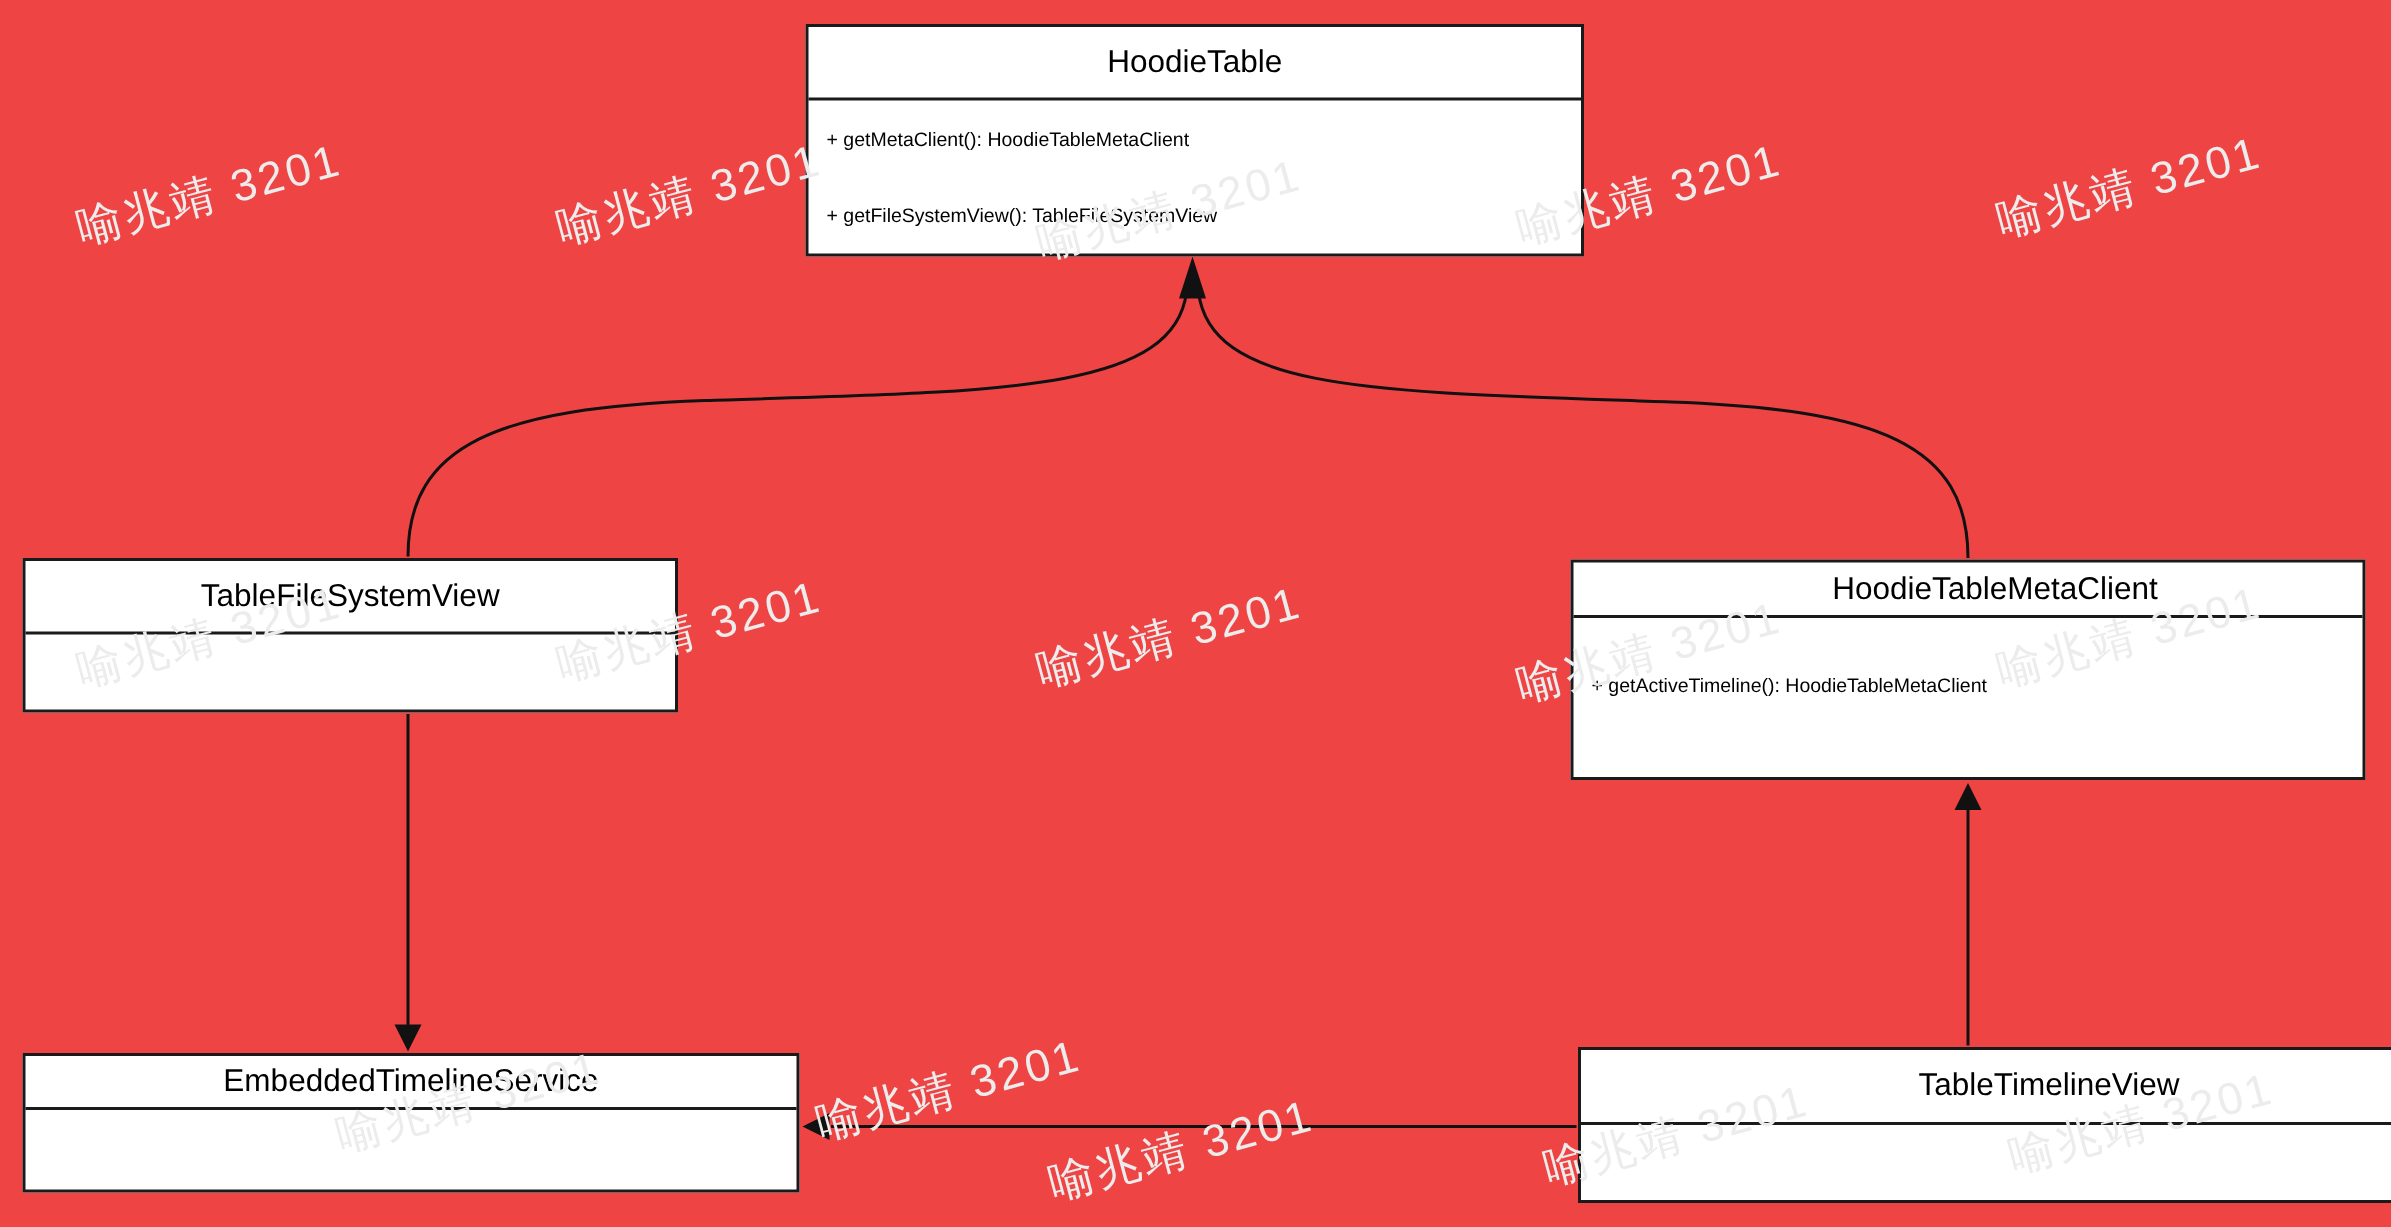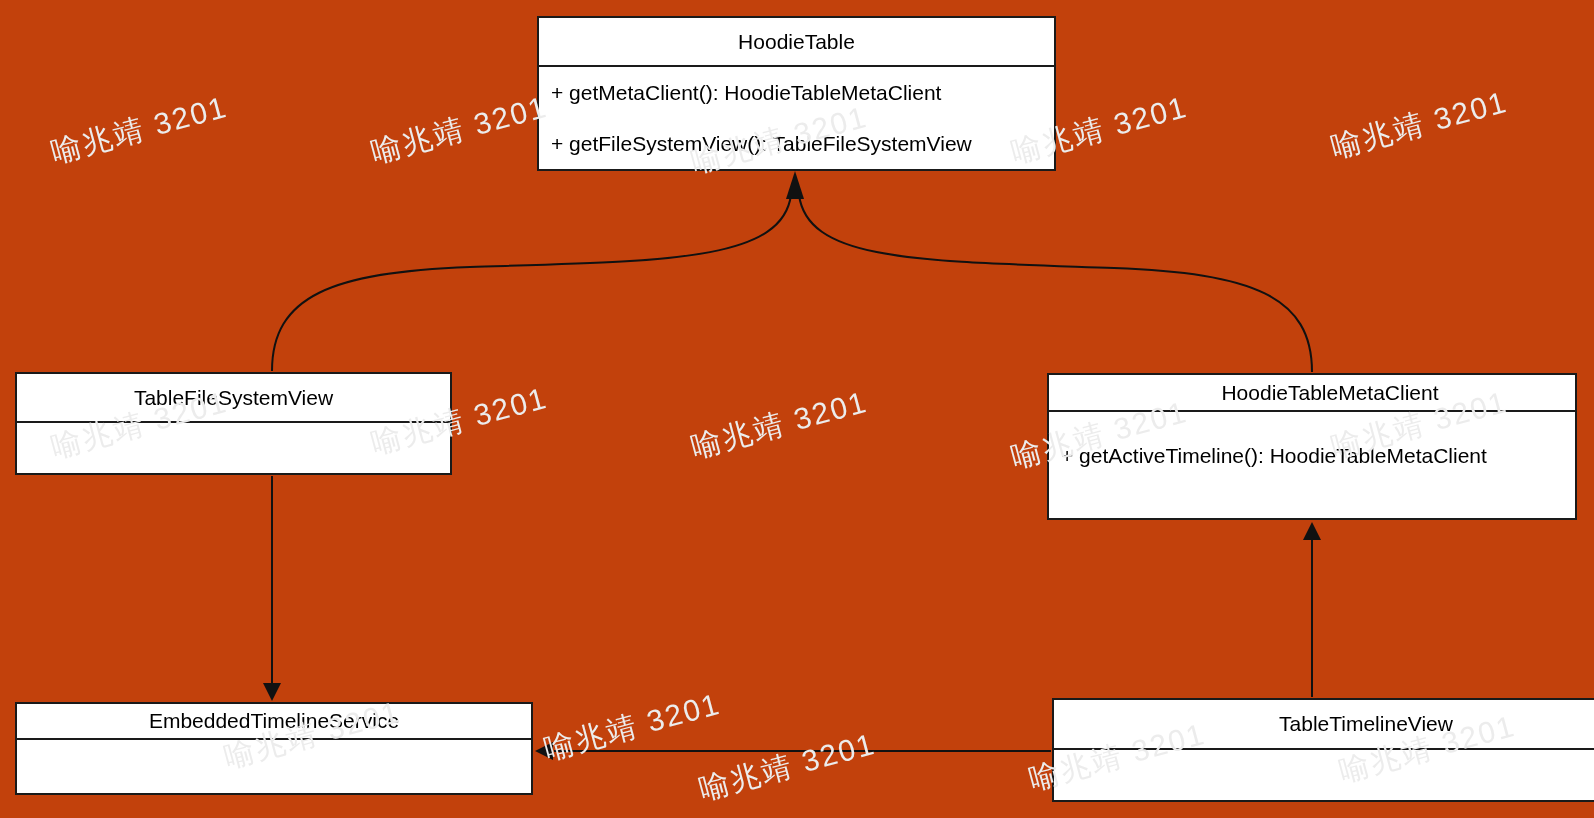--- a/index.html
+++ b/index.html
@@ -5,21 +5,21 @@
   html, body {
     margin: 0;
     padding: 0;
     background: #ffffff;
     font-family: "Liberation Sans", sans-serif;
   }
   #canvas {
     position: relative;
     width: 1594px;
     height: 818px;
-    background: #c2410c;
+    background: #ef4444;
     overflow: hidden;
   }
 
   
   .uml-class {
     position: absolute;
     box-sizing: border-box;
     border: 2px solid #1a1a1a;
     background: #ffffff;
     z-index: 2;
@@ -35,21 +35,21 @@
     white-space: nowrap;
   }
   .uml-body {
     box-sizing: border-box;
     display: flex;
     flex-direction: column;
     justify-content: space-around;
     padding-left: 12px;
   }
   .uml-method {
-    font-size: 21px;
+    font-size: 13px;
     color: #000000;
     white-space: nowrap;
   }
 
   .c-hoodie-table           { left: 537px;  top: 16px;  width: 519px; height: 155px; }
   .c-hoodie-table .uml-title{ height: 49px; }
   .c-hoodie-table .uml-body { height: 102px; }
 
   .c-table-fsv              { left: 15px;   top: 372px; width: 437px; height: 103px; }
   .c-table-fsv .uml-title   { height: 49px; }

